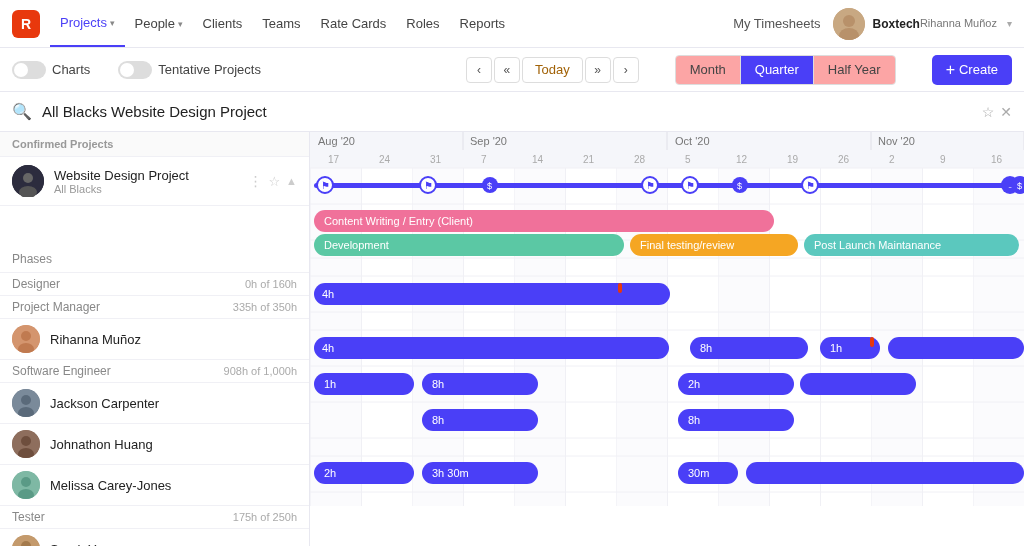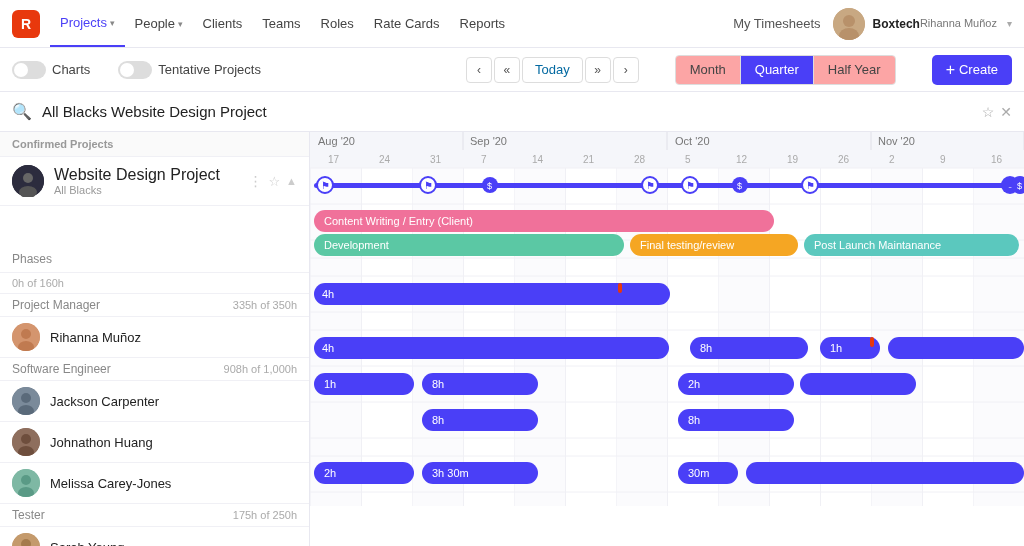--- a/index.html
+++ b/index.html
@@ -29,21 +29,21 @@
       border-bottom: 1px solid #e8e8f0; height: 44px; padding: 0 12px;
       gap: 28px;
     }
     .toggle-wrap { display: flex; align-items: center; gap: 6px; }
     .toggle { width: 34px; height: 18px; background: #ddd; border-radius: 9px; position: relative; cursor: pointer; }
     .toggle-knob { width: 14px; height: 14px; background: white; border-radius: 50%; position: absolute; top: 2px; left: 2px; transition: left 0.2s; }
     .toggle-label { font-size: 13px; color: #444; }
     .toolbar-spacer { flex: 1; }
     .nav-controls { display: flex; align-items: center; gap: 2px; }
     .nav-btn { width: 26px; height: 26px; border: 1px solid #ddd; background: white; border-radius: 4px; cursor: pointer; display: flex; align-items: center; justify-content: center; font-size: 12px; color: #555; }
-    .today-btn { padding: 0 12px; height: 26px; border: 1px solid #ddd; background: white; border-radius: 4px; cursor: pointer; font-size: 13px; color: #0369a1; }
+    .today-btn { padding: 0 12px; height: 26px; border: 1px solid #ddd; background: white; border-radius: 4px; cursor: pointer; font-size: 13px; color: #a16207; }
     .view-btns { display: flex; align-items: center; border: 1px solid #ddd; border-radius: 4px; overflow: hidden; margin-left: 8px; }
     .view-btn { padding: 0 14px; height: 28px; background: #fca5a5; border: none; cursor: pointer; font-size: 13px; color: #444; border-right: 1px solid #ddd; }
     .view-btn:last-child { border-right: none; }
     .view-btn.active { background: #4a3ff7; color: white; }
     .create-btn { display: flex; align-items: center; gap: 4px; padding: 0 14px; height: 30px; background: #4a3ff7; color: white; border: none; border-radius: 5px; cursor: pointer; font-size: 13px; font-weight: 500; margin-left: 8px; }
 
     
     .search-bar {
       display: flex; align-items: center; background: white;
       border-bottom: 1px solid #e8e8f0; height: 40px; padding: 0 12px; gap: 10px;
@@ -55,21 +55,21 @@
 
     
     .main-content { display: flex; height: calc(546px - 48px - 44px - 40px); overflow: hidden; }
 
     
     .left-panel { width: 310px; flex-shrink: 0; background: white; border-right: 1px solid #e8e8f0; overflow-y: auto; }
     .section-header { padding: 6px 12px; font-size: 11px; font-weight: 600; color: #999; background: #fafafa; border-bottom: 1px solid #f0f0f5; }
     .project-row { display: flex; align-items: center; padding: 8px 12px; border-bottom: 1px solid #f0f0f5; }
     .project-avatar { width: 32px; height: 32px; border-radius: 50%; background: #2c2c3e; display: flex; align-items: center; justify-content: center; font-size: 11px; color: white; font-weight: 700; flex-shrink: 0; margin-right: 10px; }
     .project-info { flex: 1; }
-    .project-name { font-size: 16px; font-weight: 500; color: #222; }
+    .project-name { font-size: 13px; font-weight: 500; color: #222; }
     .project-client { font-size: 11px; color: #999; }
     .project-actions { display: flex; align-items: center; gap: 6px; color: #bbb; }
     .role-row { display: flex; align-items: center; padding: 4px 12px; border-bottom: 1px solid #f0f0f5; }
     .role-name { font-size: 12px; color: #888; flex: 1; }
     .role-hours { font-size: 11px; color: #aaa; }
     .phases-row { display: flex; align-items: center; padding: 6px 12px; border-bottom: 1px solid #f0f0f5; margin-top: 40px; }
     .phases-label { font-size: 12px; color: #888; }
     .person-row { display: flex; align-items: center; padding: 6px 12px; border-bottom: 1px solid #f0f0f5; }
     .person-avatar { width: 28px; height: 28px; border-radius: 50%; flex-shrink: 0; margin-right: 10px; overflow: hidden; background: #ccc; display: flex; align-items: center; justify-content: center; font-size: 11px; color: white; font-weight: 600; }
     .person-name { font-size: 13px; color: #222; flex: 1; }
@@ -99,24 +99,24 @@
     <span>People</span>
     <span class="chevron">▾</span>
   </div>
   <div class="nav-item">
       <span>Clients</span>
     </div>
   <div class="nav-item">
       <span>Teams</span>
     </div>
   <div class="nav-item">
+      <span>Rate Cards</span>
+    </div>
+  <div class="nav-item">
       <span>Roles</span>
-    </div>
-  <div class="nav-item">
-      <span>Rate Cards</span>
     </div>
   <div class="nav-item">
       <span>Reports</span>
     </div>
 
   <div class="nav-spacer"></div>
 
   <div class="my-timesheets">My Timesheets</div>
 
   <div class="user-avatar-wrap">
@@ -205,20 +205,21 @@
         <span style="cursor:pointer;font-size:13px;color:#ccc;">☆</span>
         <span style="cursor:pointer;font-size:11px;color:#ccc;">▲</span>
       </div>
     </div>
 
     <div class="phases-row">
       <span class="phases-label">Phases</span>
     </div>
 
     <div class="role-row">
+      <span class="role-name">Designer</span>
       <span class="role-hours">0h of 160h</span>
     </div>
 
     <div class="role-row">
       <span class="role-name">Project Manager</span>
       <span class="role-hours">335h of 350h</span>
     </div>
 
     <div class="person-row">
       <div class="person-avatar av-rihanna">

